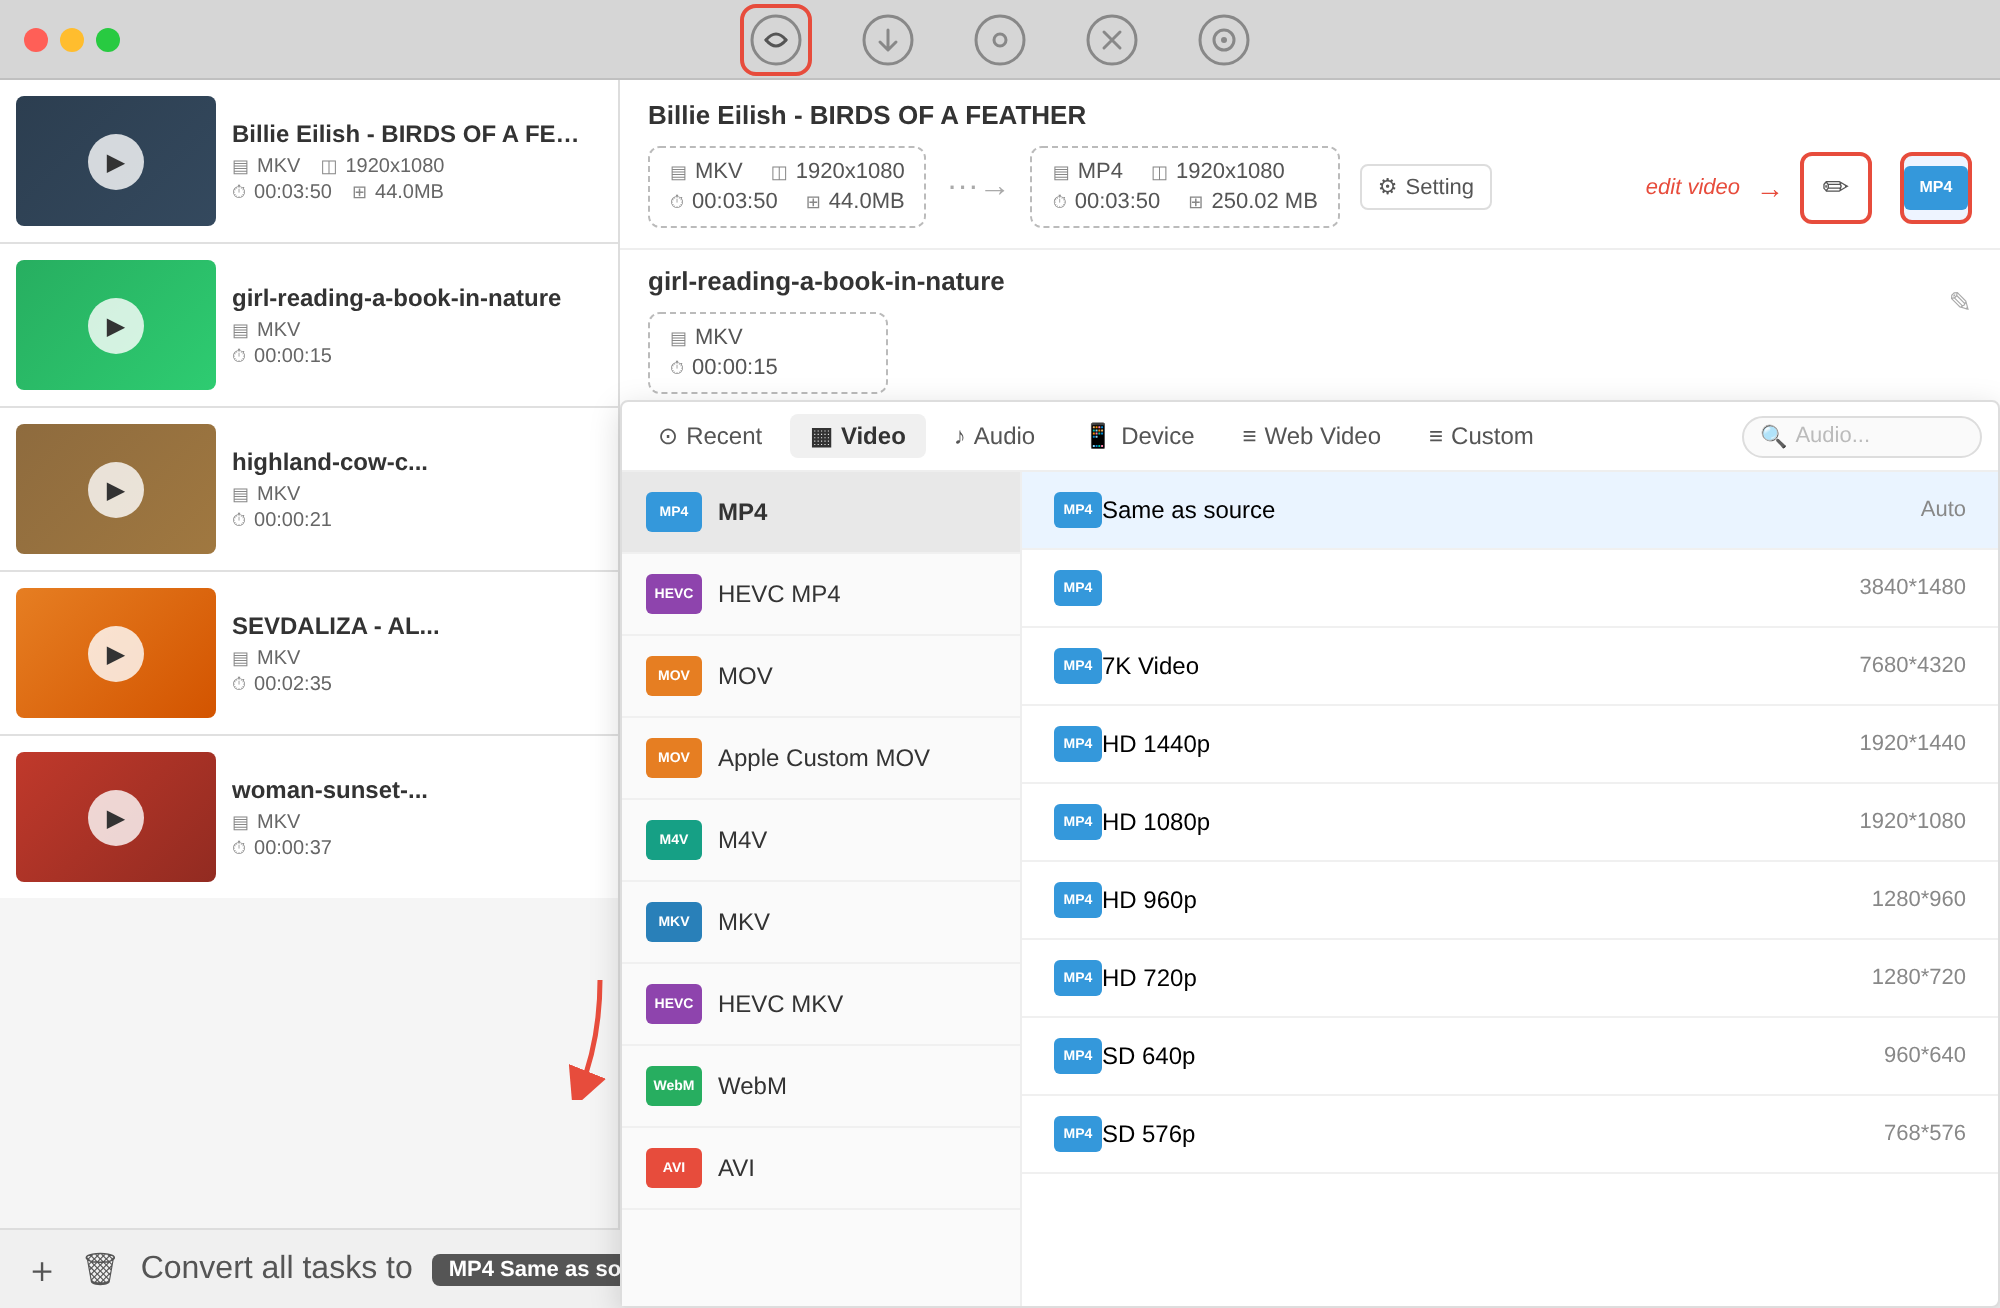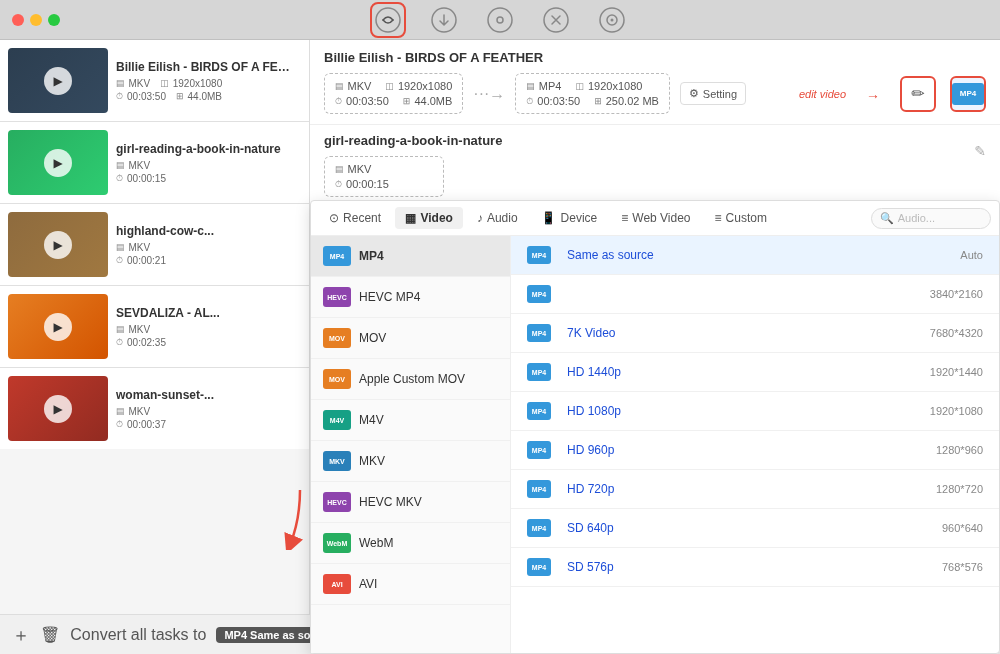--- a/index.html
+++ b/index.html
@@ -304,22 +304,22 @@
       display: flex;
       align-items: center;
       padding: 10px 16px;
       cursor: pointer;
       border-bottom: 1px solid #f0f0f0;
       font-size: 12px;
     }
     .format-right-item.highlighted { background: #eaf4ff; }
     .right-item-name {
       flex: 1;
-      color: #1d4ed8;
-      margin-left: 16px;
+      color: #000000;
+      margin-left: 0;
     }
     .right-item-res {
       color: #888;
       font-size: 11px;
       margin-left: auto;
     }
 
     
     .bottom-bar {
       position: absolute;
@@ -534,21 +534,21 @@
             <span style="margin-left:10px;font-size:9px;color:#888;">⊞</span>
             <span>250.02 MB</span>
           </div>
         </div>
 
         <div class="setting-btn">
           <span>⚙</span>
           <span>Setting</span>
         </div>
 
-        <div style="margin-left:auto; display:flex; align-items:center; gap:20px;">
+        <div style="margin-left:auto; display:flex; align-items:center; gap:8px;">
           <span style="font-size:11px; color:#e74c3c; font-style:italic;">edit video</span>
           <span style="font-size:14px; color:#e74c3c;">→</span>
           <div class="edit-video-btn">
             <span>✏</span>
           </div>
         </div>
 
         <div style="width:36px;height:36px;border:2px solid #e74c3c;border-radius:6px;display:flex;align-items:center;justify-content:center;background:#eef4ff;cursor:pointer;margin-left:4px;">
           <div class="format-icon icon-mp4" style="width:32px;height:22px;font-size:8px;">MP4</div>
         </div>
@@ -647,21 +647,21 @@
         </div>
 
         <div class="format-right-col">
           <div class="format-right-item highlighted">
             <div class="format-icon icon-mp4" style="width:24px;height:18px;font-size:7px;">MP4</div>
             <span class="right-item-name">Same as source</span>
             <span class="right-item-res">Auto</span>
           </div>
           <div class="format-right-item">
             <div class="format-icon icon-mp4" style="width:24px;height:18px;font-size:7px;">MP4</div>
-            <span class="right-item-res">3840*2160</span>
+            <span class="right-item-res">3840*1480</span>
           </div>
           <div class="format-right-item">
             <div class="format-icon icon-mp4" style="width:24px;height:18px;font-size:7px;">MP4</div>
             <span class="right-item-name">7K Video</span>
             <span class="right-item-res">7680*4320</span>
           </div>
           <div class="format-right-item">
             <div class="format-icon icon-mp4" style="width:24px;height:18px;font-size:7px;">MP4</div>
             <span class="right-item-name">HD 1440p</span>
             <span class="right-item-res">1920*1440</span>

